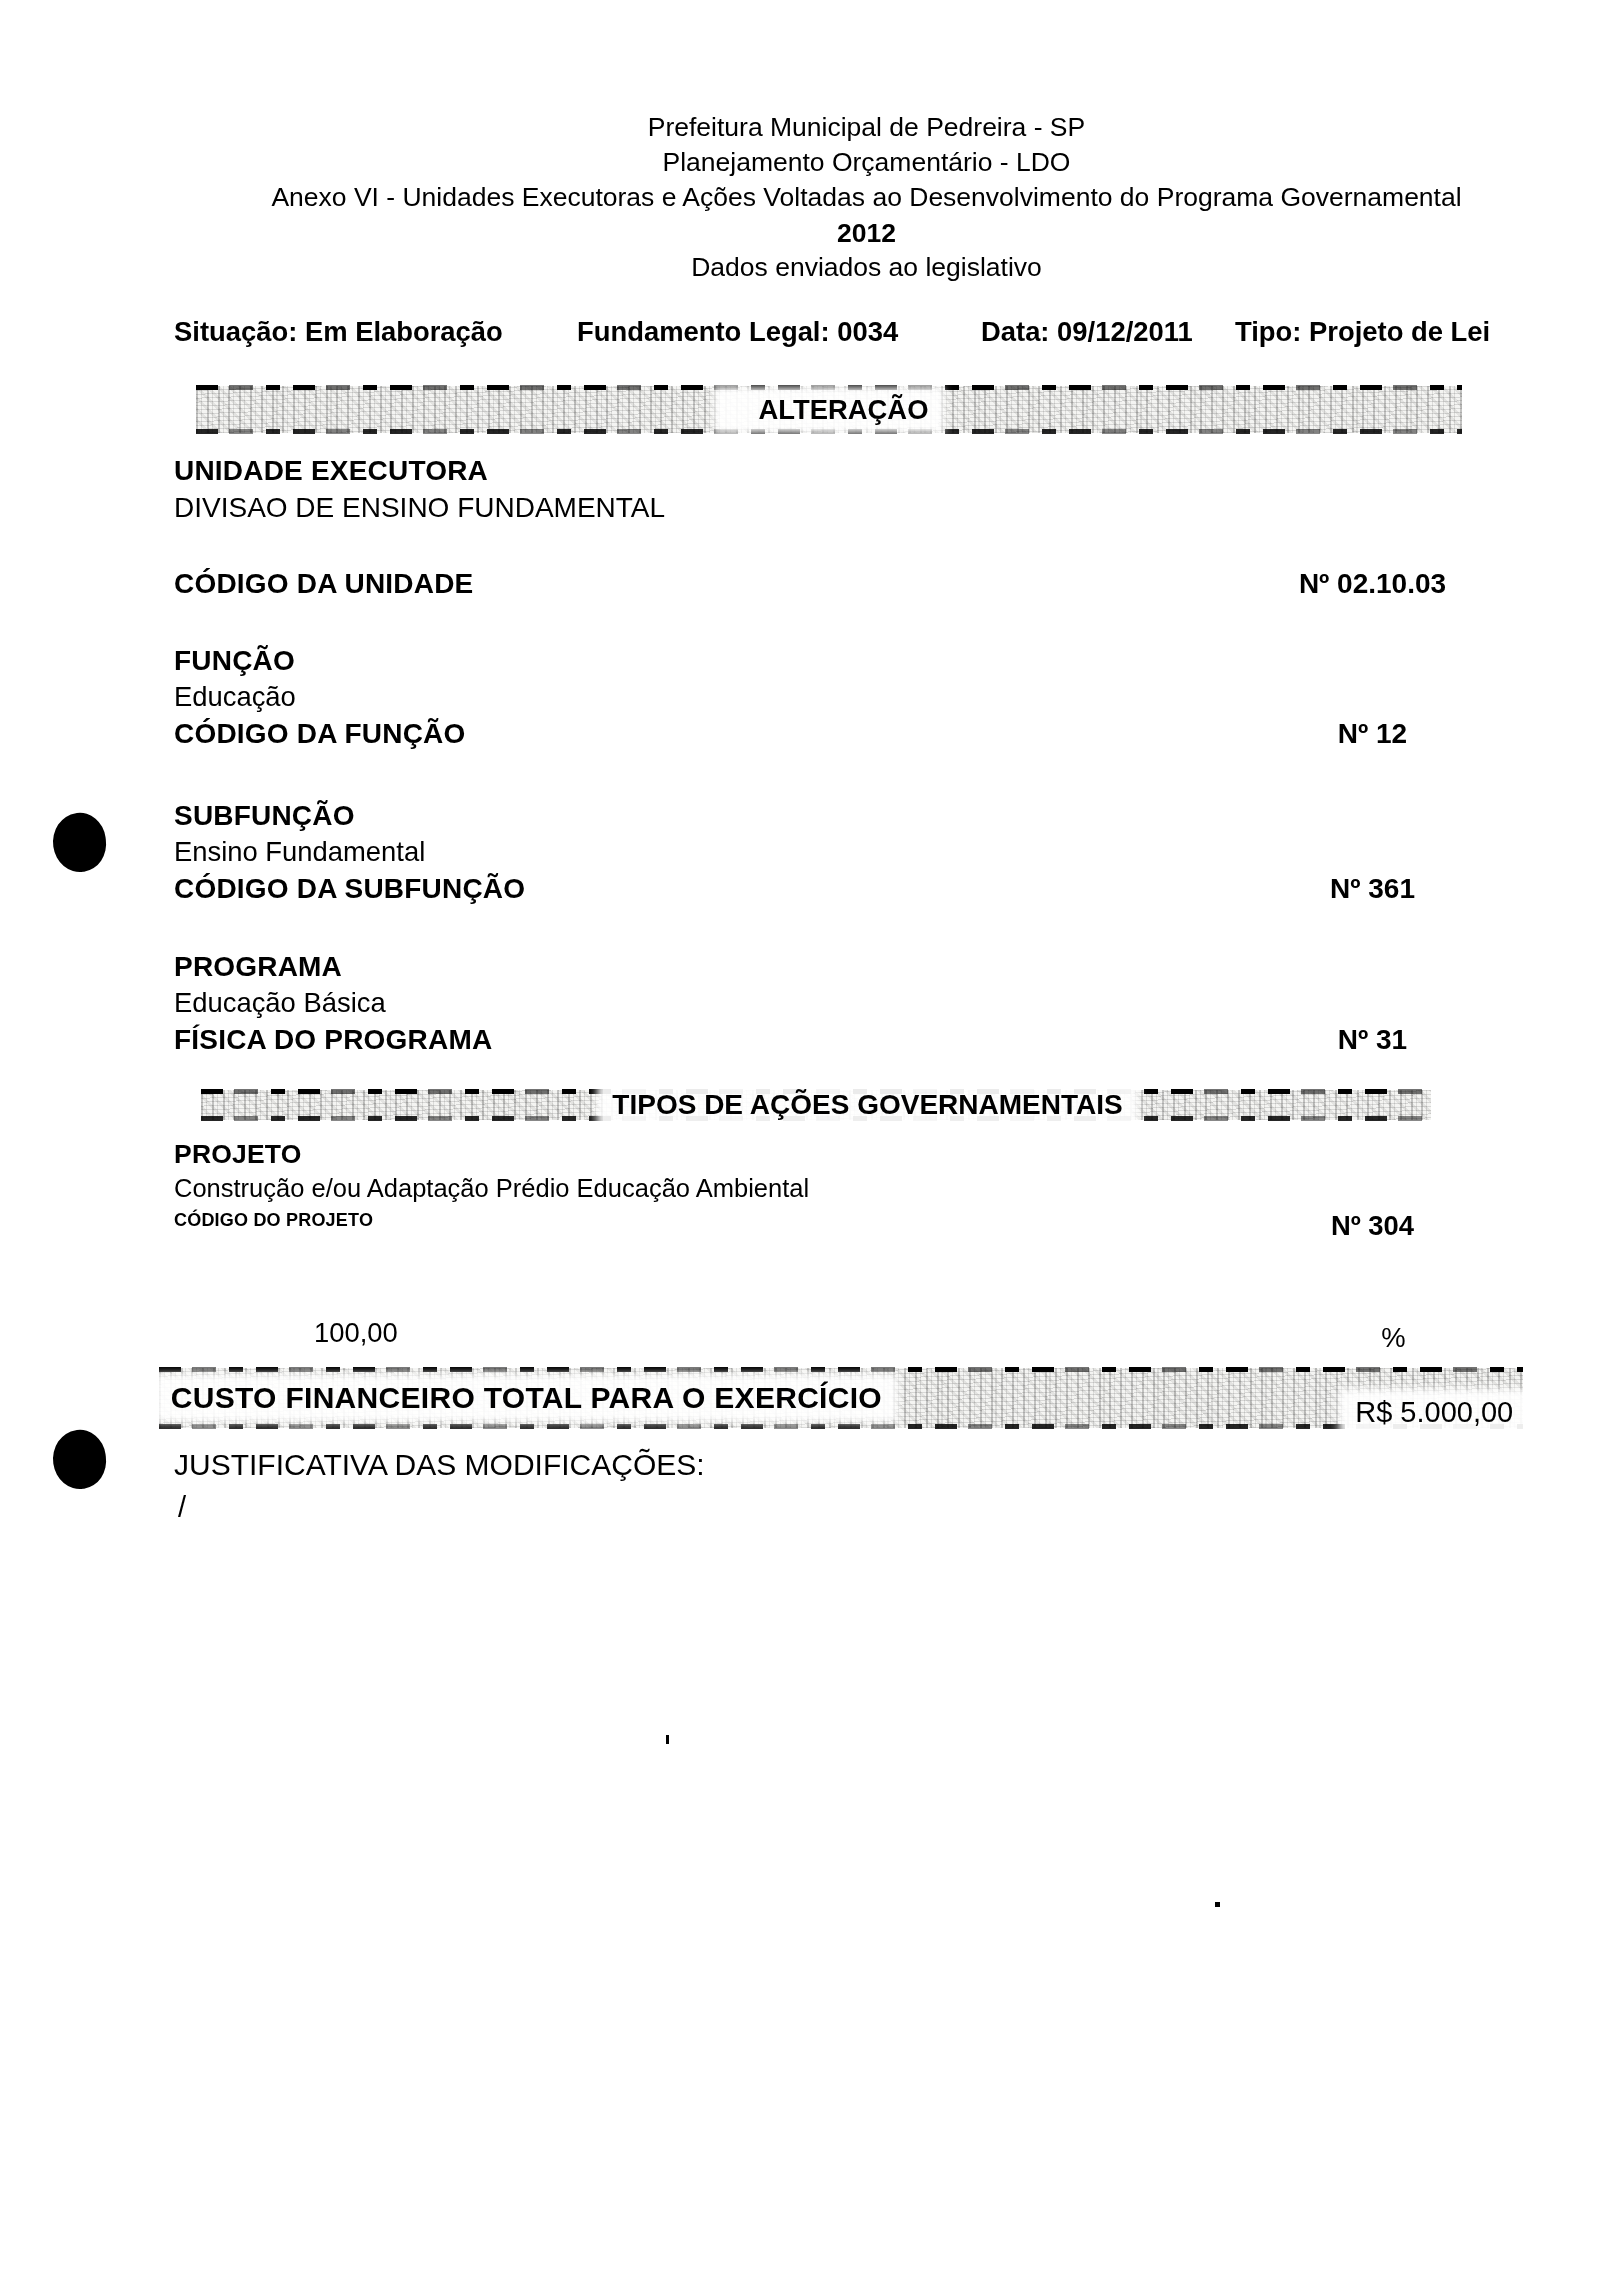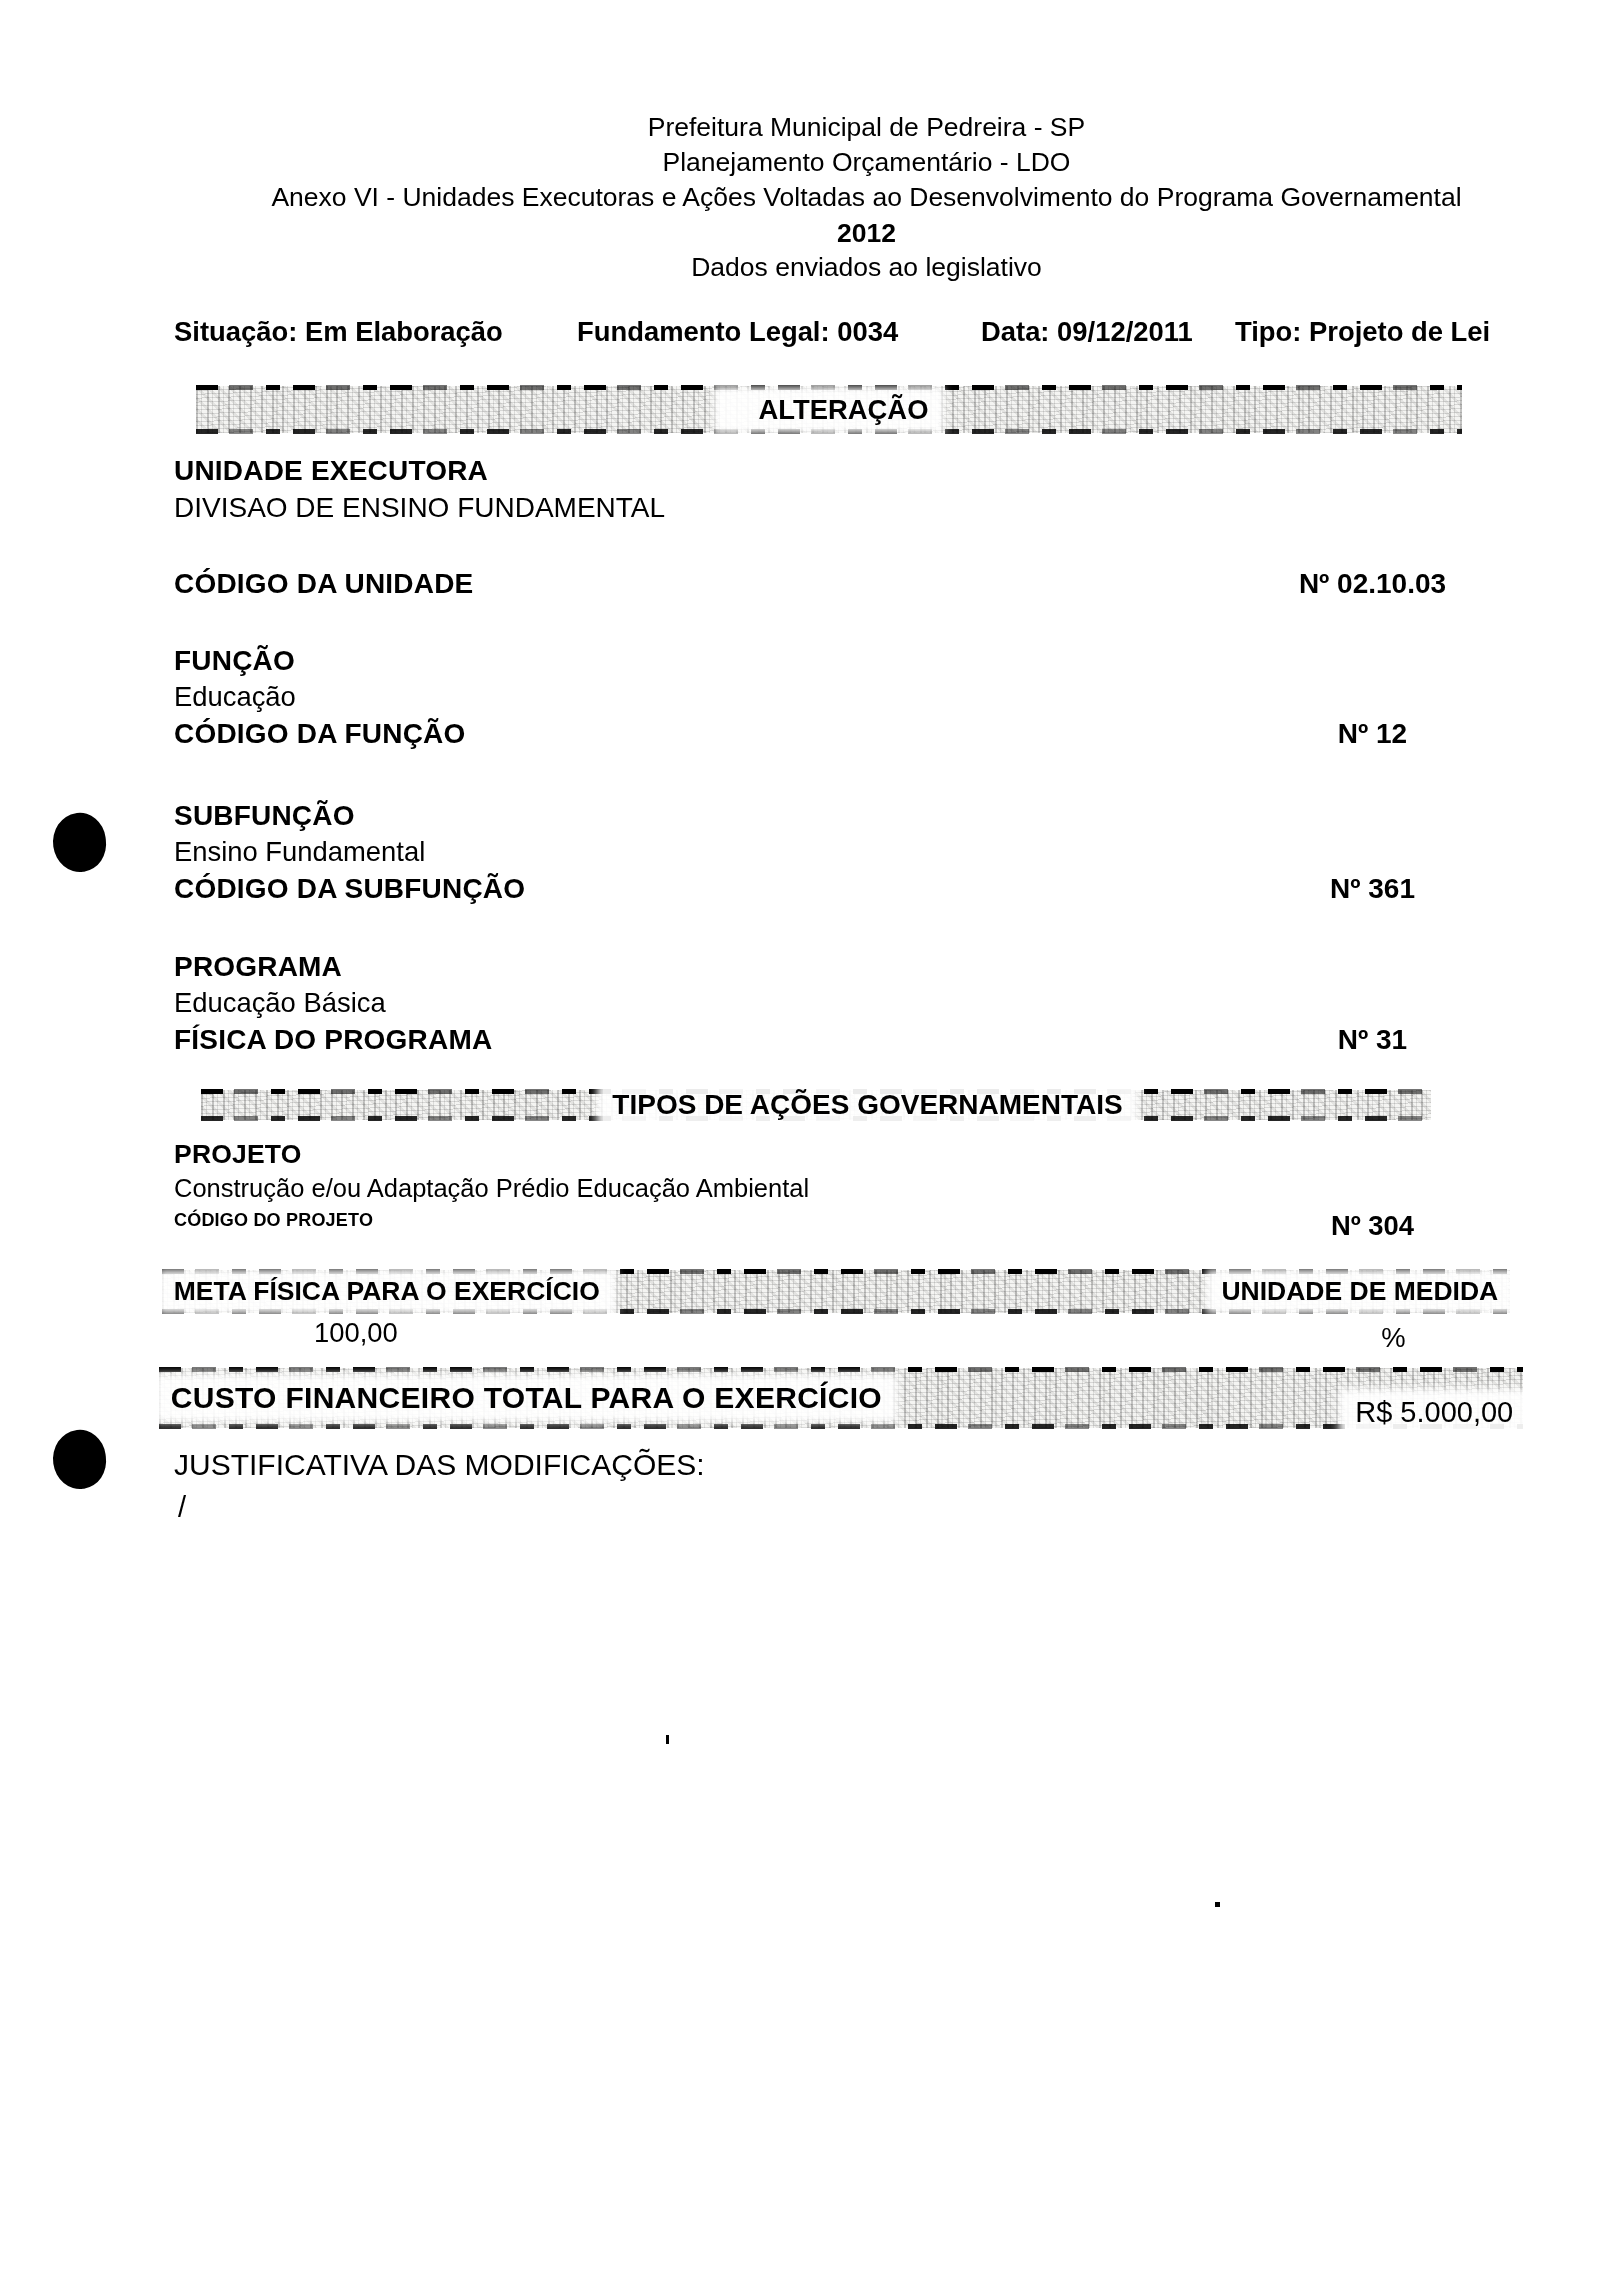--- a/index.html
+++ b/index.html
@@ -95,24 +95,20 @@
 
   <div class="band band-center" style="left:201px;top:1090px;width:1230px;height:30px;">
     <span class="band-label" style="font-size:28px;margin-left:103px;">TIPOS DE AÇÕES GOVERNAMENTAIS</span>
   </div>
 
   <div class="abs lbl" style="left:174px;top:1139px;font-size:26.5px;">PROJETO</div>
   <div class="abs val" style="left:174px;top:1174px;font-size:25.5px;">Construção e/ou Adaptação Prédio Educação Ambiental</div>
   <div class="abs lbl" style="left:174px;top:1210px;font-size:18px;">CÓDIGO DO PROJETO</div>
   <div class="abs code-col" style="top:1210px;font-size:27.4px;">Nº 304</div>
 
-  <div class="band band-split" style="left:162px;top:1270px;width:1348px;height:43px;">
-    <span class="band-label" style="font-size:26.5px;margin-left:2px;">META FÍSICA PARA O EXERCÍCIO</span>
-    <span class="band-label" style="font-size:26.5px;margin-right:2px;">UNIDADE DE MEDIDA</span>
-  </div>
   <div class="abs val" style="left:314px;top:1317px;">100,00</div>
   <div class="abs val" style="left:1364px;top:1322px;width:59px;text-align:center;">%</div>
 
   <div class="band band-split" style="left:159px;top:1368px;width:1364px;height:60px;">
     <span class="band-label" style="font-size:30px;margin-left:2px;letter-spacing:0.3px;">CUSTO FINANCEIRO TOTAL PARA O EXERCÍCIO</span>
     <span class="band-label" style="font-size:29px;font-weight:normal;margin-right:0;margin-top:28px;">R$ 5.000,00</span>
   </div>
 
   <div class="abs val" style="left:174px;top:1448px;font-size:30px;">JUSTIFICATIVA DAS MODIFICAÇÕES:</div>
   <div class="abs val" style="left:178px;top:1491px;font-size:29px;">/</div>

